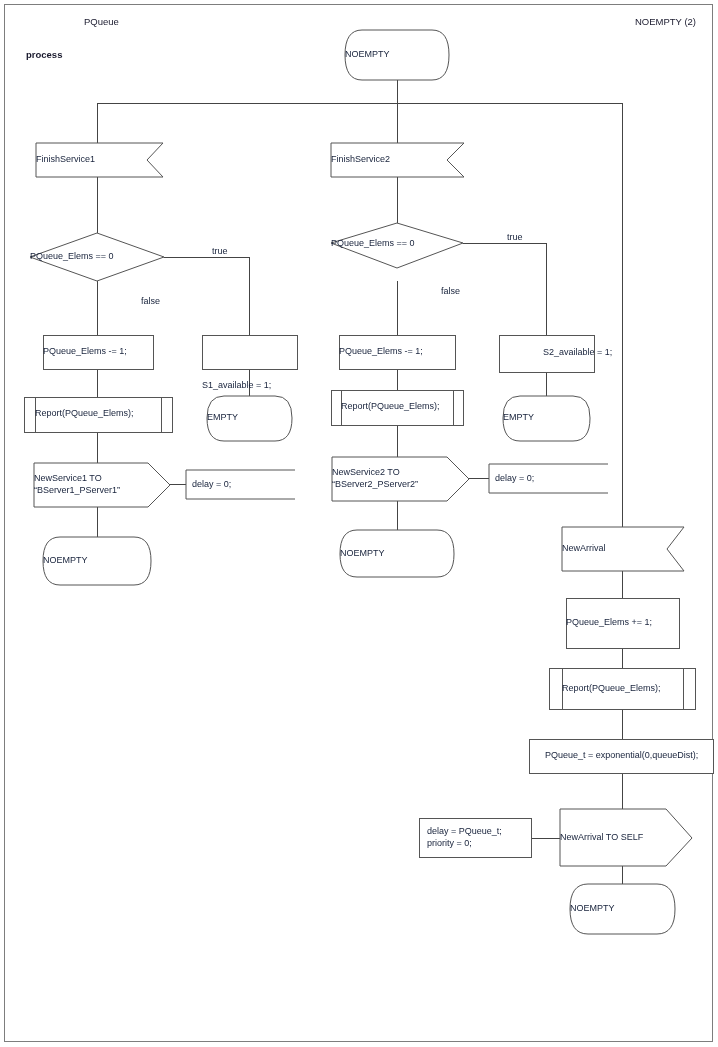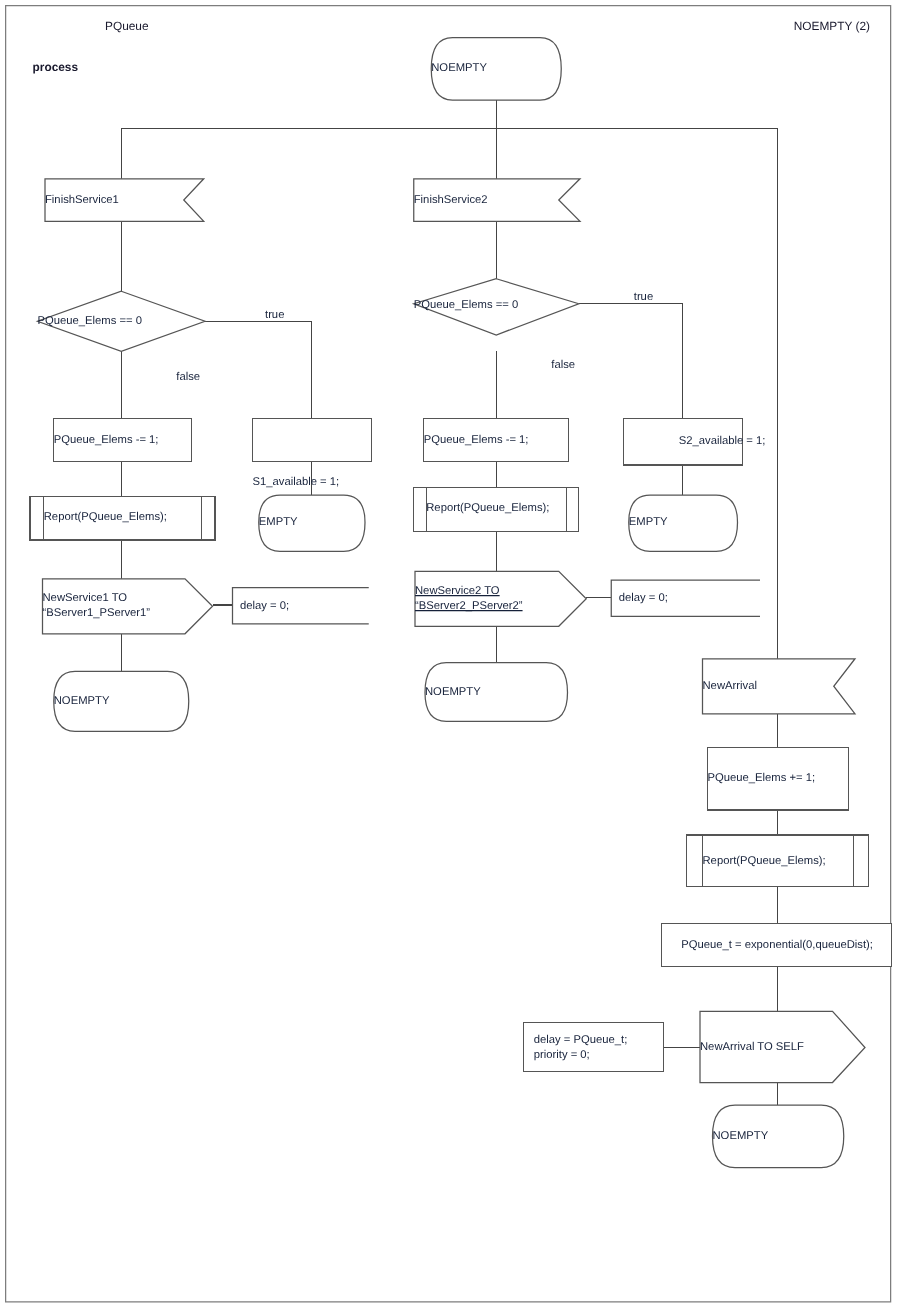--- a/index.html
+++ b/index.html
@@ -195,21 +195,21 @@
   <div class="lbl" style="left:43px; top:555px; width:108px;">NOEMPTY</div>
   <div class="lbl" style="left:202px; top:364px; width:95px;margin-top:16px;">S1_available = 1;</div>
   <div class="lbl" style="left:207px; top:412px; width:85px;">EMPTY</div>
 
   <div class="lbl" style="left:331px; top:154px; width:116px;">FinishService2</div>
   <div class="lbl" style="left:331px; top:238px; width:132px;">PQueue_Elems == 0</div>
   <div class="edge-lbl" style="left:471px; top:232px;">true</div>
   <div class="edge-lbl" style="left:405px; top:286px;">false</div>
   <div class="lbl" style="left:339px; top:346px; width:116px;">PQueue_Elems -= 1;</div>
   <div class="lbl" style="left:341px; top:401px; width:112px;">Report(PQueue_Elems);</div>
-  <div class="lbl" style="left:332px; top:467px; width:115px;text-decoration:underline;">NewService2 TO
+  <div class="lbl" style="left:332px; top:467px; width:115px;">NewService2 TO
 “BServer2_PServer2”</div>
   <div class="lbl left" style="left:495px; top:473px; width:105px;">delay = 0;</div>
   <div class="lbl" style="left:340px; top:548px; width:114px;">NOEMPTY</div>
   <div class="lbl" style="left:499px; top:347px; width:95px;margin-left:44px;">S2_available = 1;</div>
   <div class="lbl" style="left:503px; top:412px; width:87px;">EMPTY</div>
 
   <div class="lbl" style="left:562px; top:543px; width:105px;">NewArrival</div>
   <div class="lbl" style="left:566px; top:617px; width:113px;">PQueue_Elems += 1;</div>
   <div class="lbl" style="left:562px; top:683px; width:121px;">Report(PQueue_Elems);</div>
   <div class="lbl" style="left:529px; top:750px; width:184px;margin-left:16px;">PQueue_t = exponential(0,queueDist);</div>

